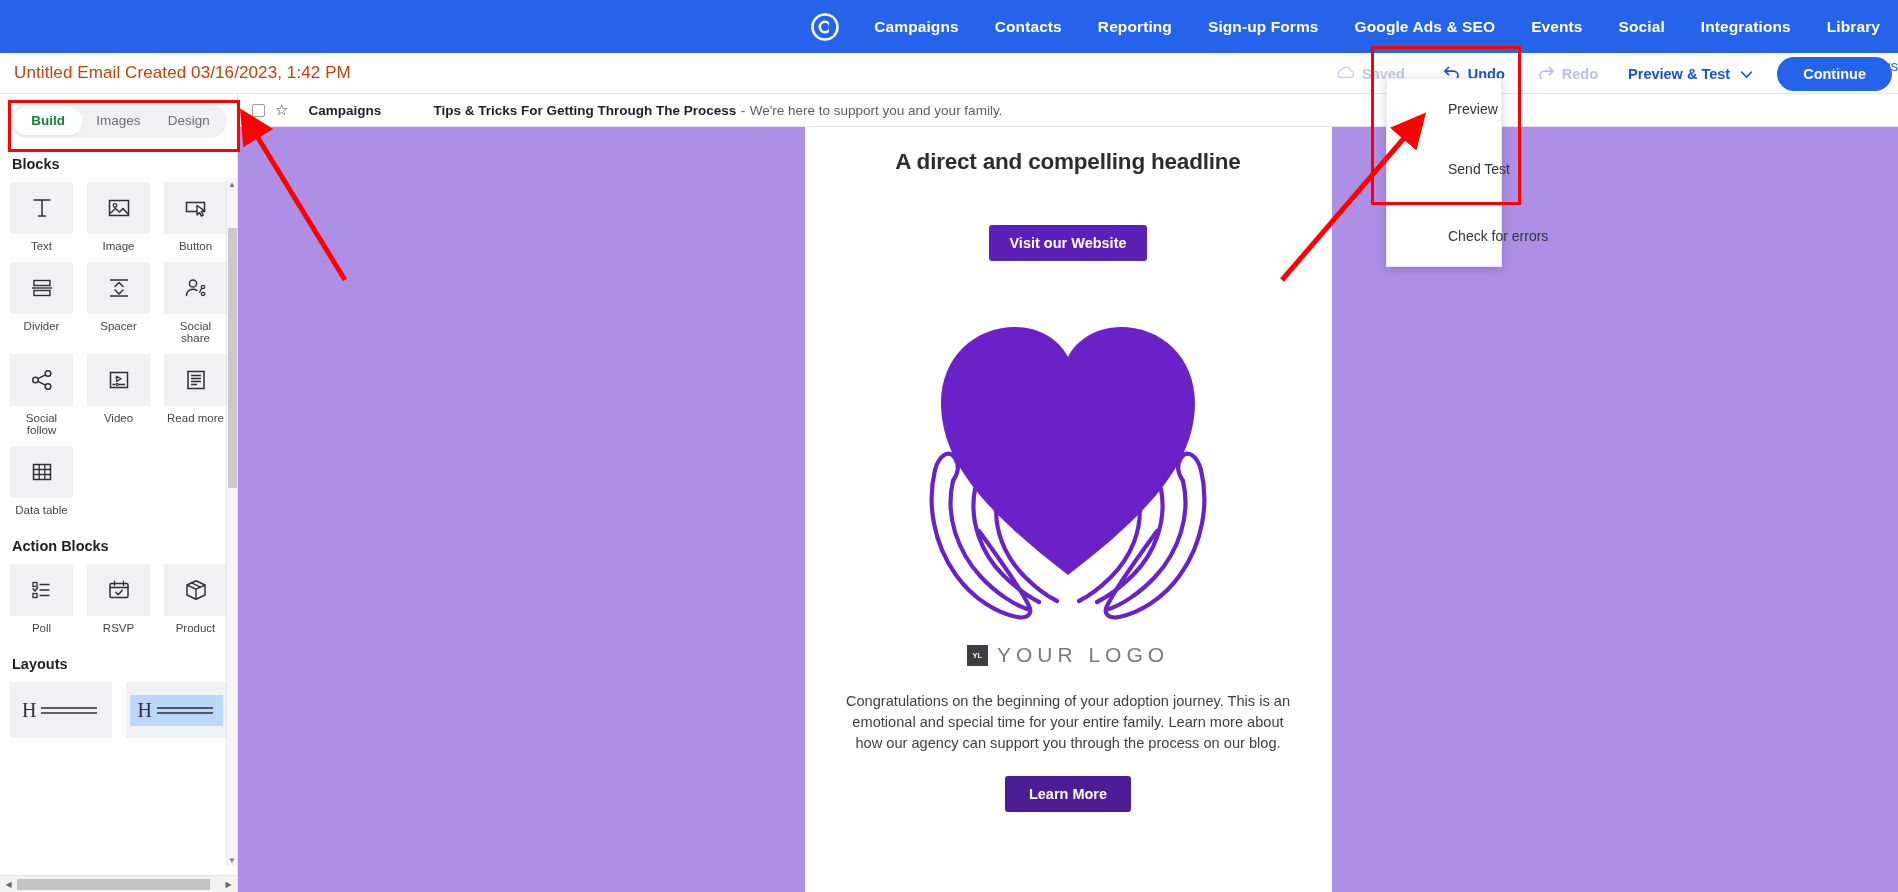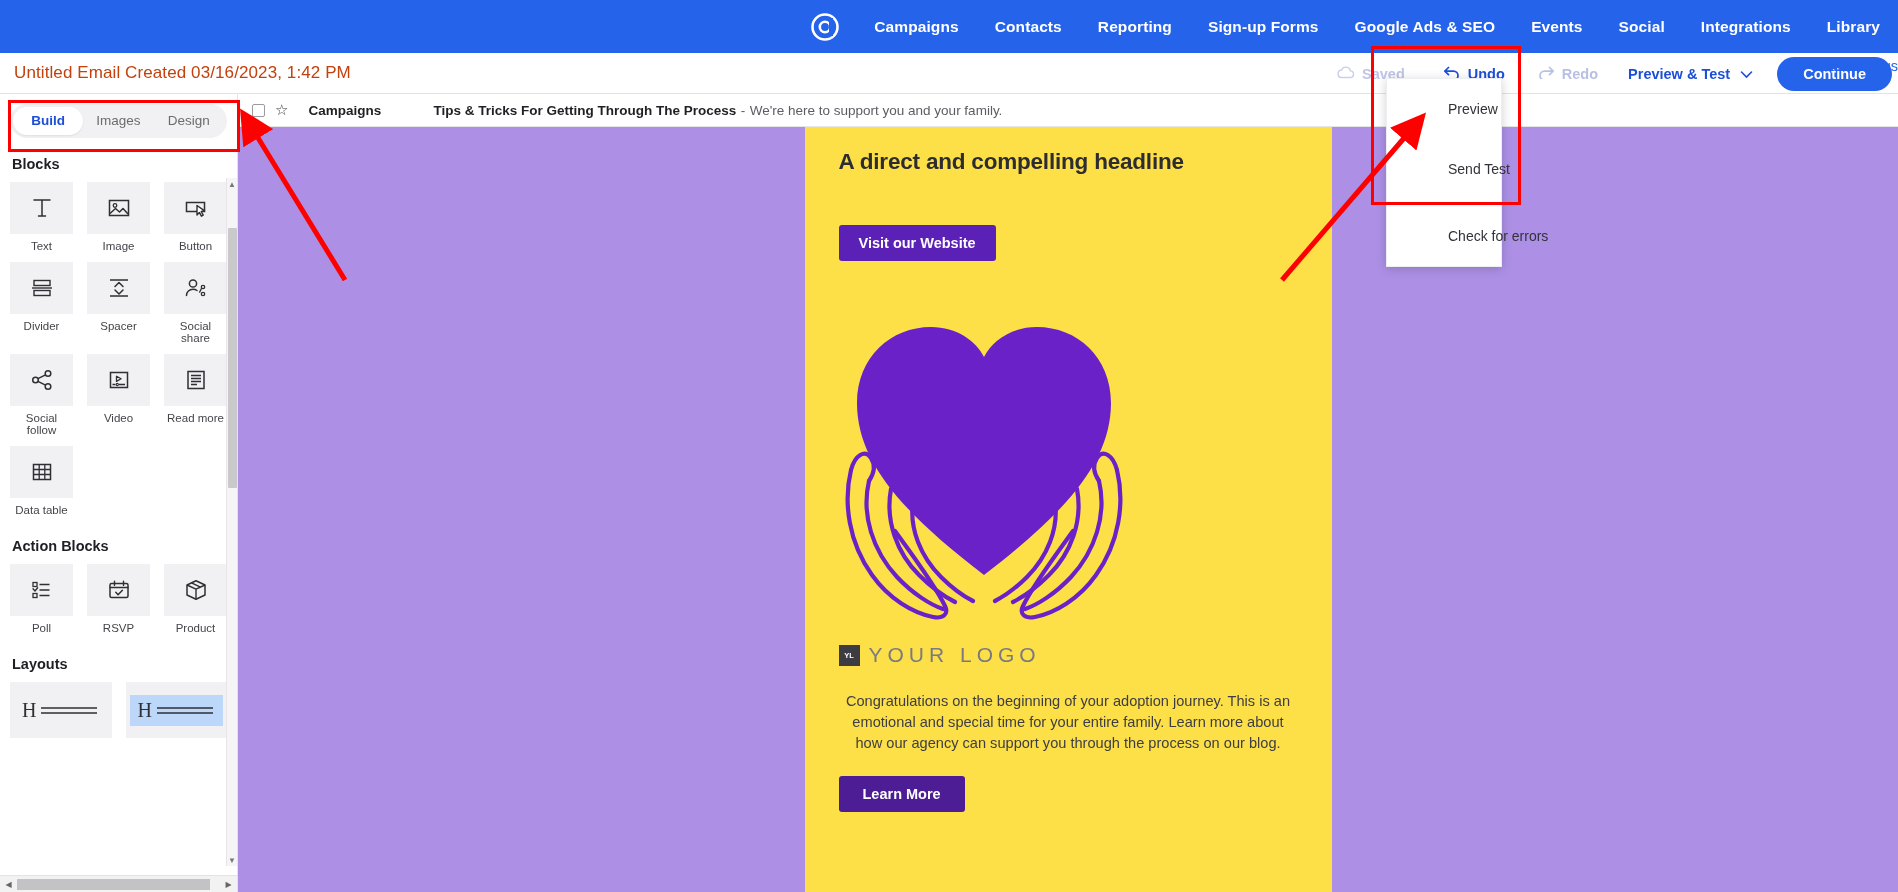--- a/index.html
+++ b/index.html
@@ -97,21 +97,21 @@
   }
   .tabs-wrap { padding: 10px 10px 12px 10px; }
   .tabs {
     background: #f1f1f3; border-radius: 22px; display: flex; padding: 3px;
     height: 34px; align-items: center;
   }
   .tab {
     flex: 1; text-align: center; font-size: 13.5px; color: #6b6b72;
     border-radius: 20px; line-height: 28px; cursor: pointer; font-weight: 400;
   }
-  .tab.active { background: #ffffff; color: #1d4ed8; font-weight: 700; box-shadow: 0 1px 2px rgba(0,0,0,.08); }
+  .tab.active { background: #ffffff; color: #15803d; font-weight: 700; box-shadow: 0 1px 2px rgba(0,0,0,.08); }
 
   .panel-scroll {
     flex: 1; overflow: hidden; position: relative; padding: 0 10px 0 10px;
   }
   .section-title {
     font-size: 14.5px; font-weight: 700; color: #1f1f24; margin: 6px 0 10px 2px;
   }
   .section-title.mt { margin-top: 22px; }
   .block-grid { display: grid; grid-template-columns: repeat(3, 1fr); gap: 10px 14px; }
   .block-cell { display: flex; flex-direction: column; align-items: center; cursor: pointer; }
@@ -161,22 +161,22 @@
   .pv-star { color: #3b3b40; font-size: 15px; margin-right: 20px; cursor: pointer; }
   .pv-sender { font-size: 13.5px; font-weight: 700; color: #1f1f24; width: 125px; }
   .pv-subject { font-size: 13.5px; font-weight: 700; color: #1f1f24; }
   .pv-snippet { font-size: 13.5px; color: #5c5c63; font-weight: 400; }
 
   .email-stage {
     flex: 1; background: #ad90e6; display: flex; justify-content: center;
     overflow: hidden; position: relative;
   }
   .email-body {
-    width: 527px; background: #fde047; padding: 22px 34px 10px 34px;
-    display: flex; flex-direction: column; align-items: flex-start;
+    width: 527px; background: #ffffff; padding: 22px 34px 10px 34px;
+    display: flex; flex-direction: column; align-items: center;
   }
   .e-headline {
     font-size: 22.5px; font-weight: 700; color: #2c2c31; text-align: center;
     letter-spacing: -.2px;
   }
   .e-cta-top {
     background: #5b21b6; color: #fff; font-size: 14.5px; font-weight: 700;
     padding: 10px 20px; border-radius: 3px; margin-top: 50px; cursor: pointer;
   }
   .hero { margin-top: 14px; }

